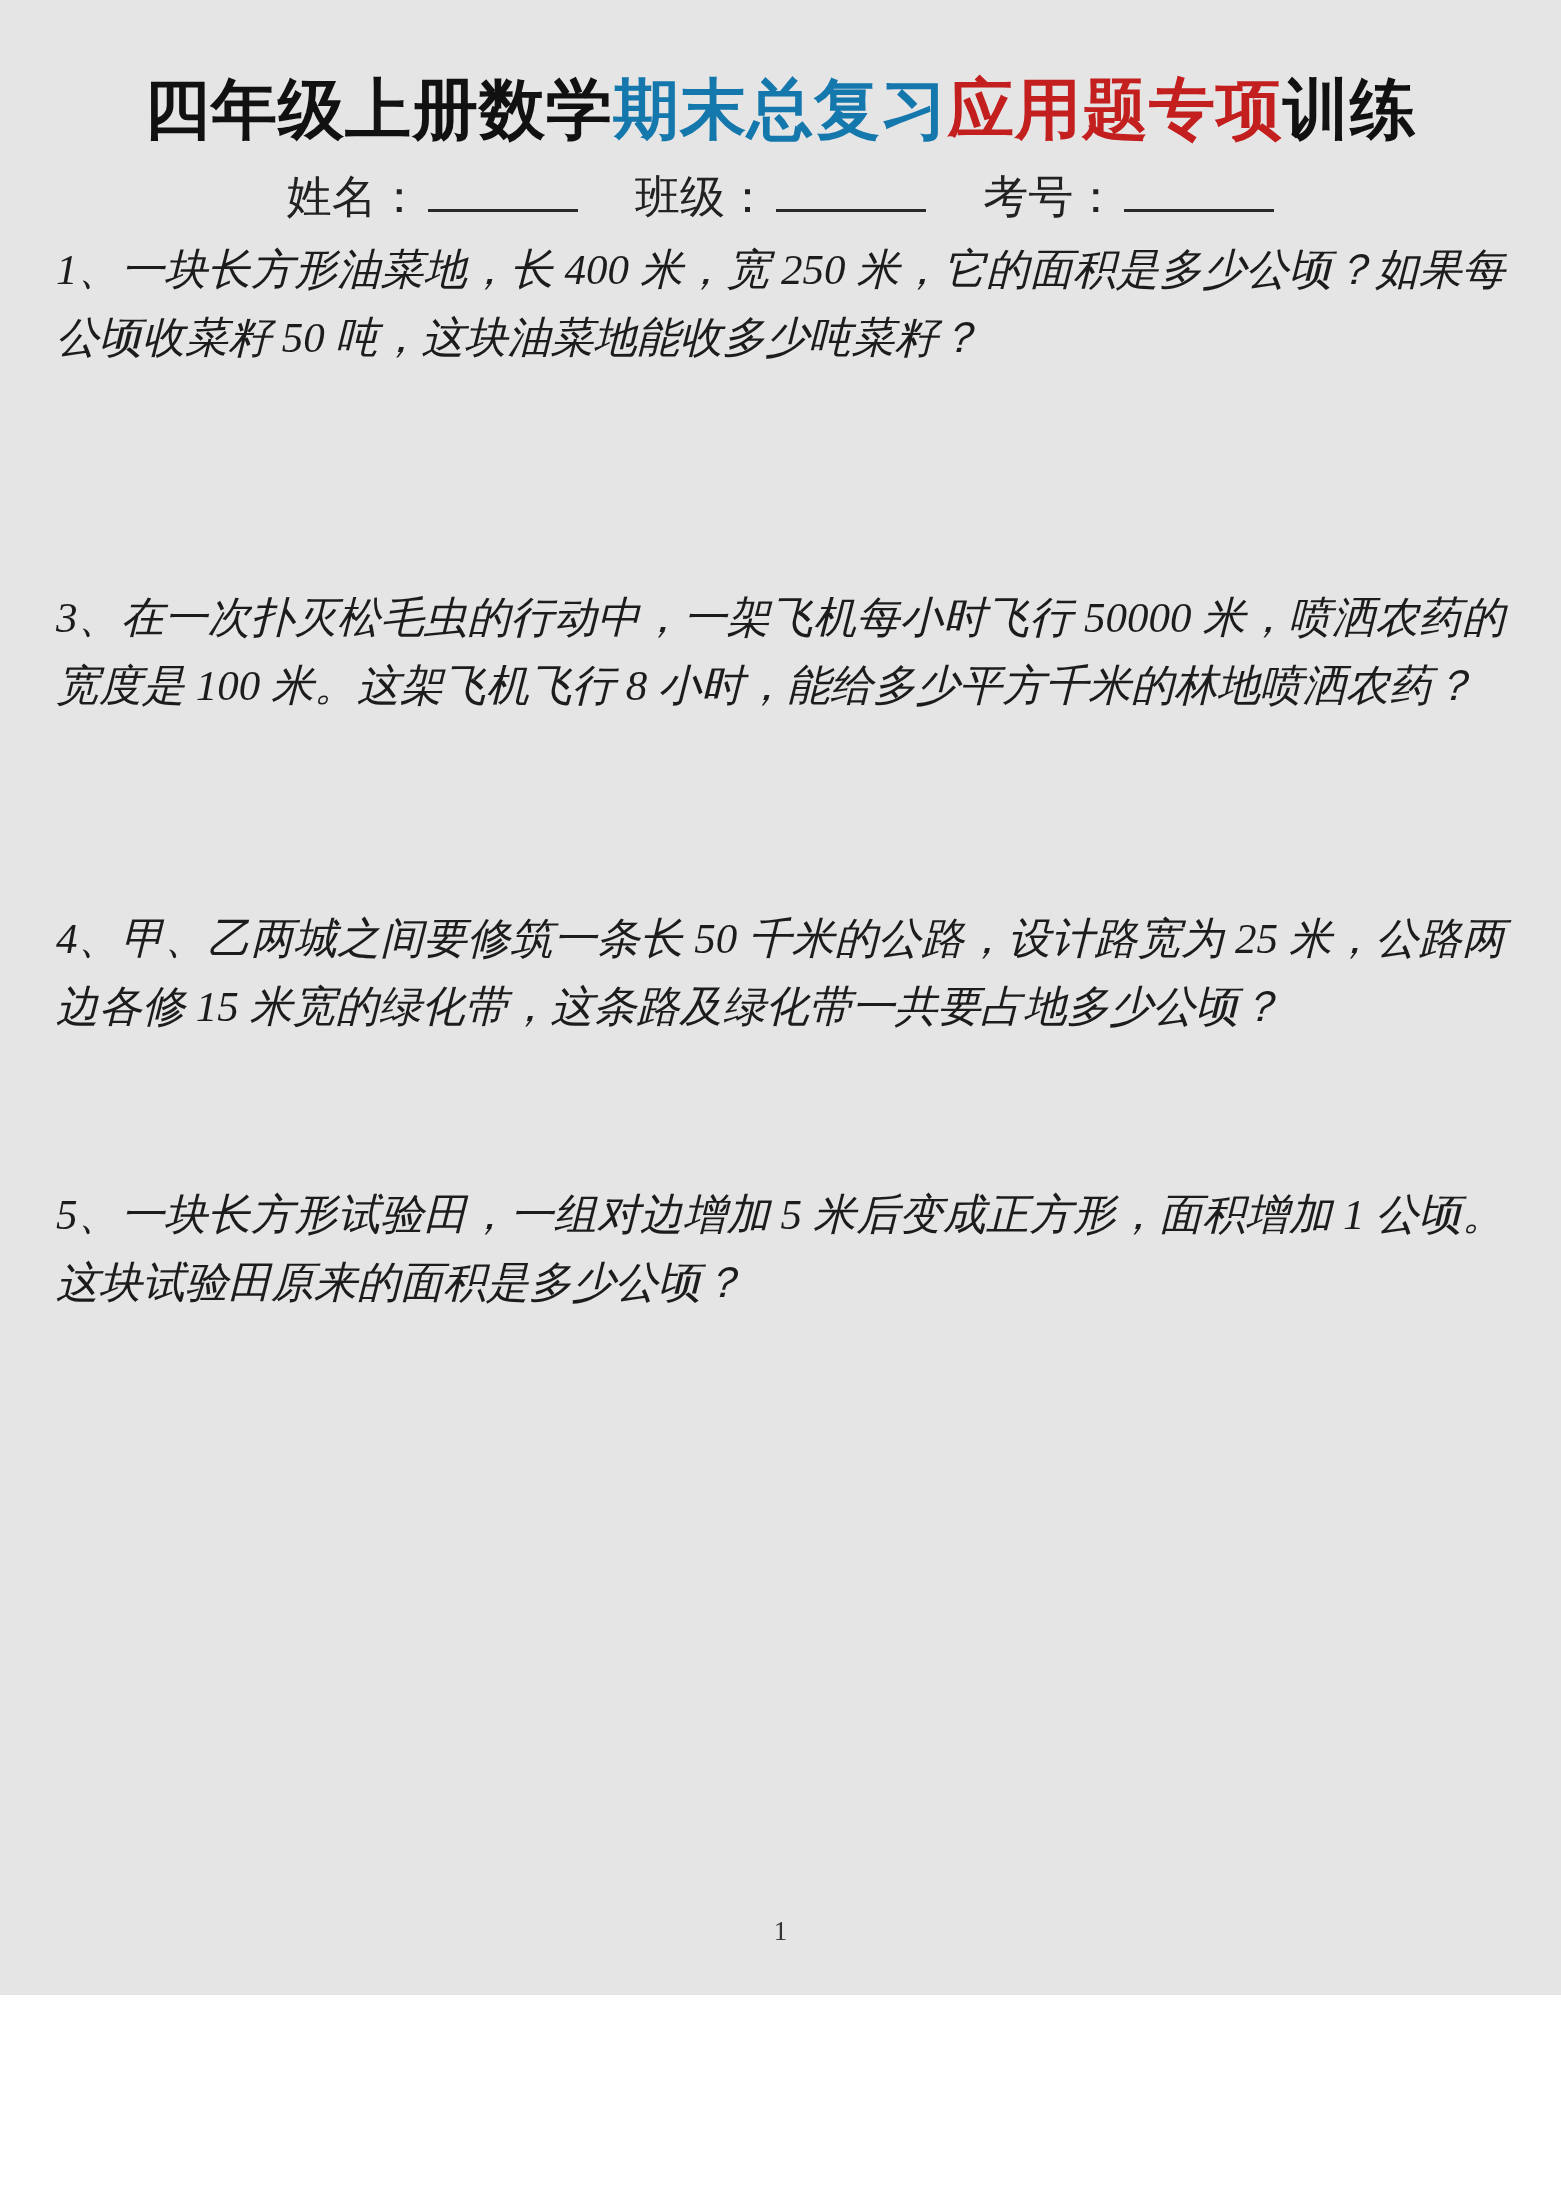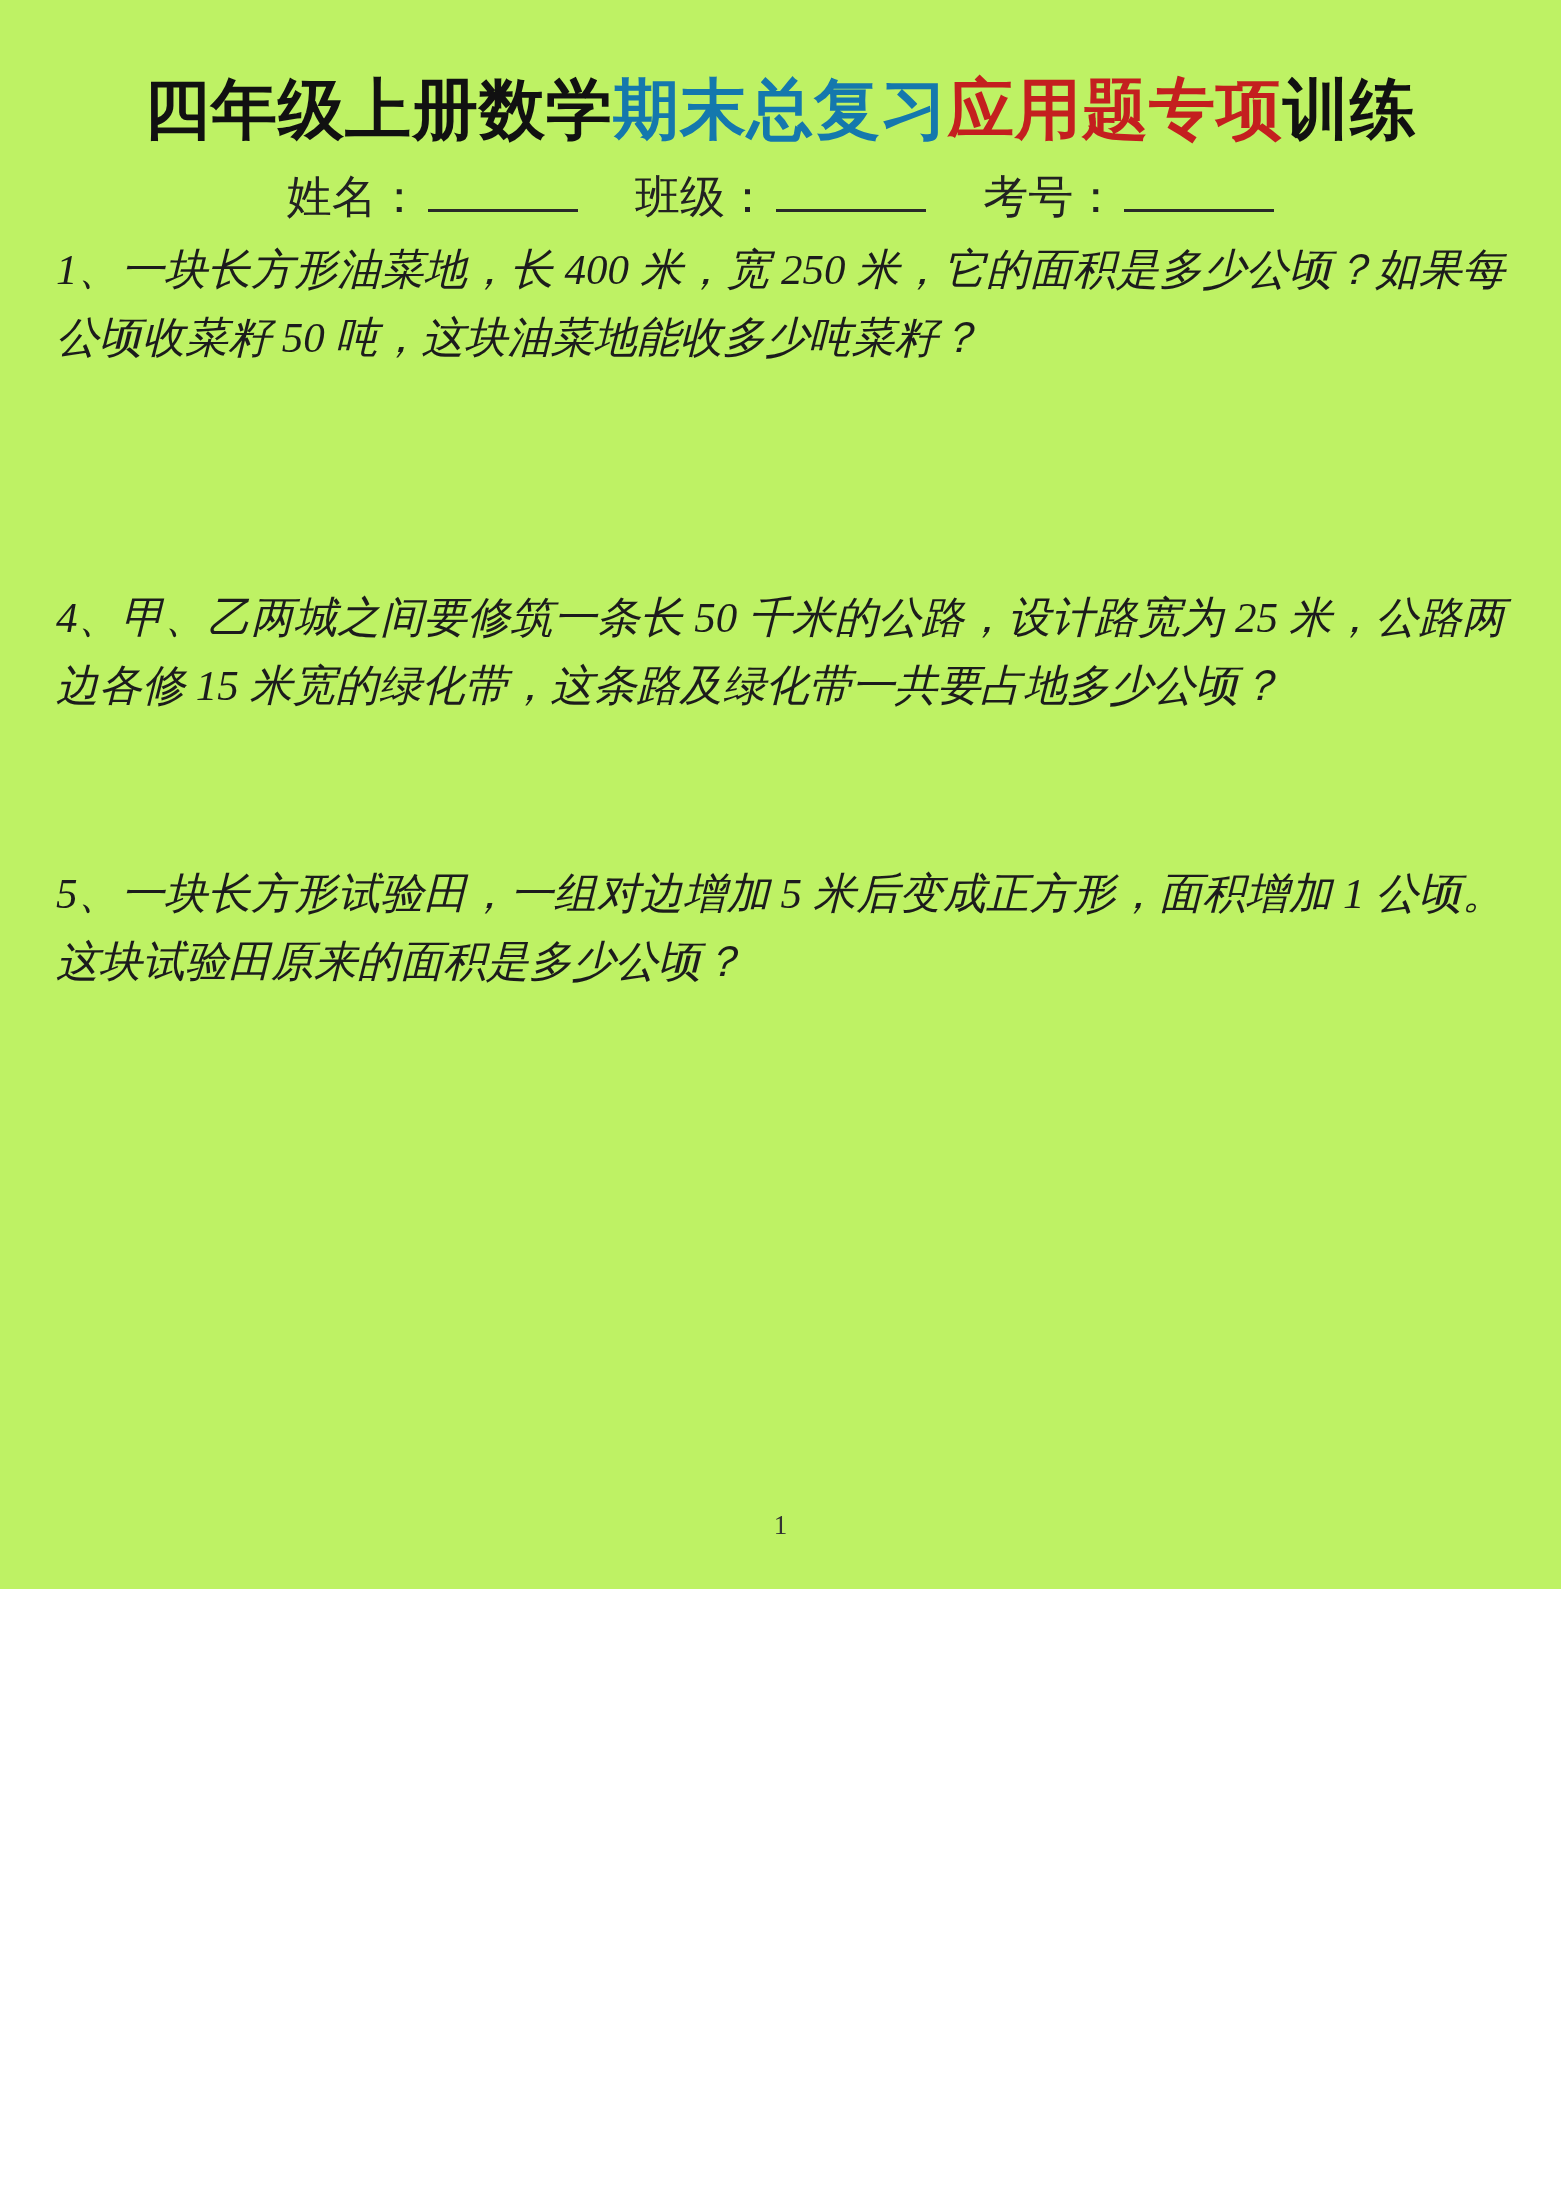--- a/index.html
+++ b/index.html
@@ -3,23 +3,23 @@
 <meta charset="utf-8">
 <style>
   html, body {
     margin: 0;
     padding: 0;
     background: #ffffff;
   }
   .page {
     position: relative;
     width: 1561px;
-    height: 1589px;
+    height: 1995px;
     margin: 0 auto;
-    background: #bef264;
+    background: #e5e5e5;
     overflow: hidden;
     font-family: "Liberation Serif", "DejaVu Serif", serif;
     color: #1c1c1c;
   }
   .title {
     margin: 0;
     padding-top: 72px;
     text-align: center;
     font-family: "Liberation Sans", "DejaVu Sans", sans-serif;
     font-weight: 900;
@@ -89,20 +89,21 @@
       <span class="field-label">班级：</span><span class="blank"></span>
     </span>
     <span class="field">
       <span class="field-label">考号：</span><span class="blank"></span>
     </span>
   </div>
 
   <p class="problem problem-1">1、一块长方形油菜地，长 400 米，宽 250 米，它的面积是多少公顷？如果每公顷收菜籽 50 吨，这块油菜地能收多少吨菜籽？</p>
 
 
+  <p class="problem problem-3">3、在一次扑灭松毛虫的行动中，一架飞机每小时飞行 50000 米，喷洒农药的宽度是 100 米。这架飞机飞行 8 小时，能给多少平方千米的林地喷洒农药？</p>
 
   <p class="problem problem-4">4、甲、乙两城之间要修筑一条长 50 千米的公路，设计路宽为 25 米，公路两边各修 15 米宽的绿化带，这条路及绿化带一共要占地多少公顷？</p>
 
   <p class="problem problem-5">5、一块长方形试验田，一组对边增加 5 米后变成正方形，面积增加 1 公顷。这块试验田原来的面积是多少公顷？</p>
 
   <div class="page-number">1</div>
 
 </div>
 
 </body></html>

